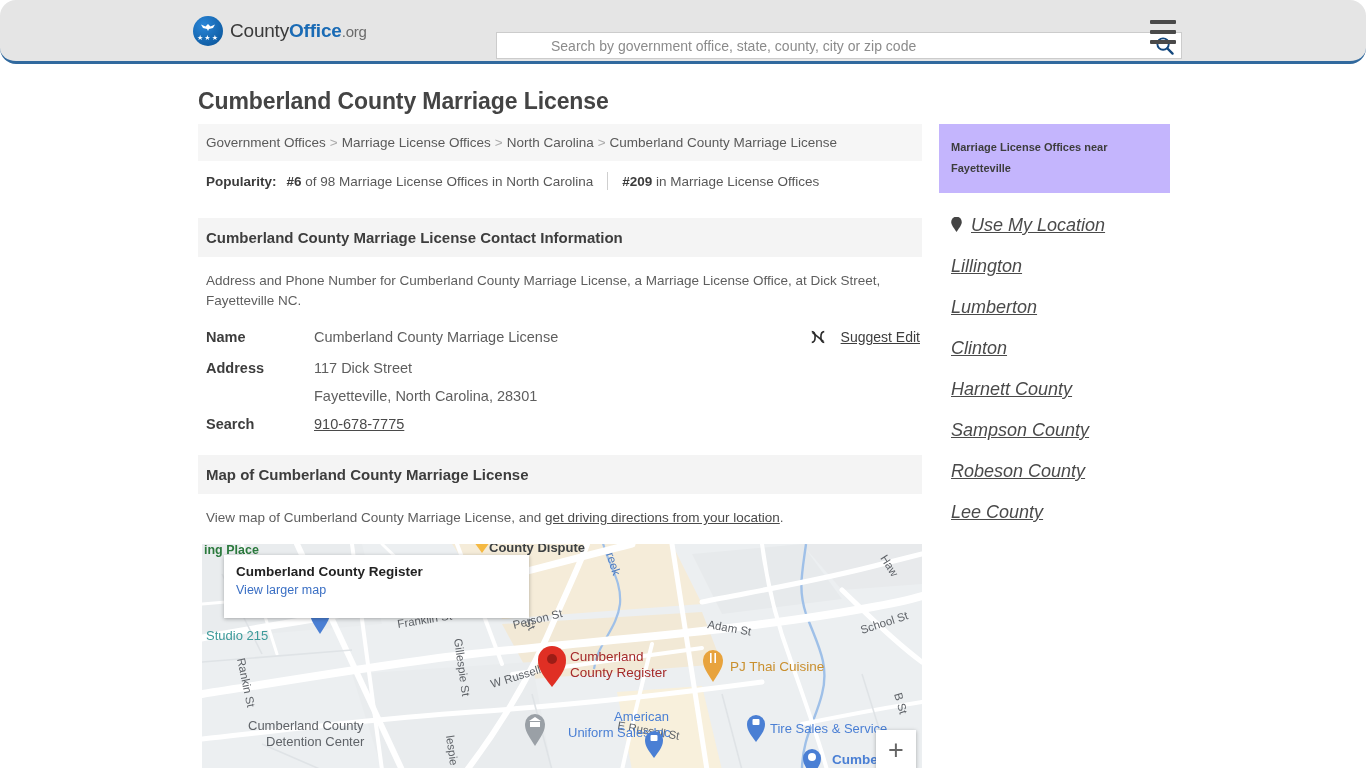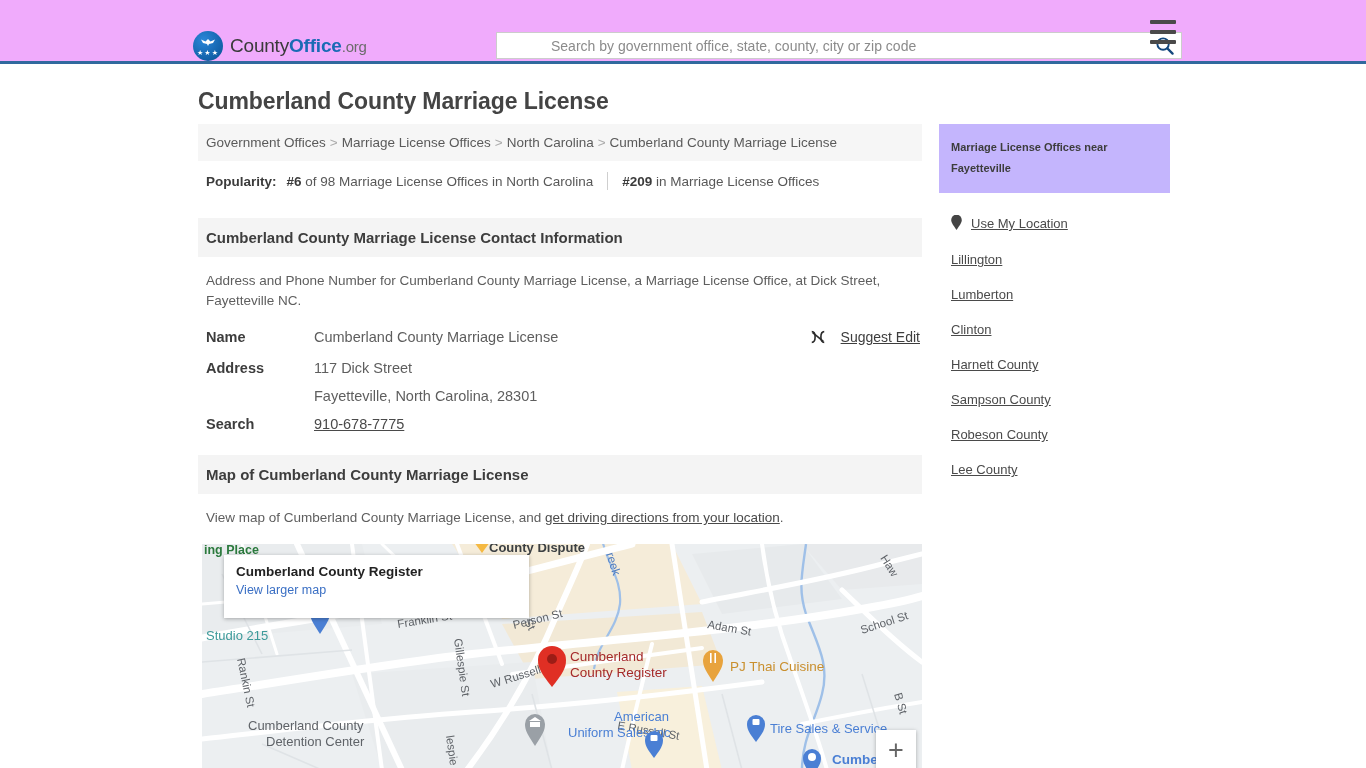--- a/index.html
+++ b/index.html
@@ -9,25 +9,26 @@
     width: 1366px; height: 768px;
     overflow: hidden;
     background: #ffffff;
     font-family: "Liberation Sans", sans-serif;
     color: #333333;
   }
 
   
   .site-header {
     height: 64px;
-    background: #f0abfc;
+    background: #e5e5e5;
     border-bottom: 3px solid #31699e;
     display: flex;
-    align-items: flex-end;
+    align-items: center;
     position: relative;
+    border-radius: 16px;
   }
   .logo-wrap {
     display: flex;
     align-items: center;
     margin-left: 193px;
     text-decoration: none;
   }
   .logo-mark {
     width: 30px; height: 30px;
     border-radius: 50%;
@@ -286,24 +287,25 @@
     padding: 13px 12px 14px 12px;
     font-size: 11px;
     font-weight: bold;
     color: #3d3d3d;
     line-height: 21px;
   }
   .side-list { padding-top: 12px; }
   .side-item {
     display: block;
     padding: 10px 12px 10px 12px;
-    font-size: 13px;
+    font-size: 18px;
     color: #4a4a4a;
     text-decoration: underline;
     cursor: pointer;
+    font-style: italic;
   }
   .side-item.with-icon {
     display: flex;
     align-items: center;
     gap: 9px;
     text-decoration: none;
   }
   .side-item.with-icon .lbl { text-decoration: underline; }
   .pin-glyph { color: #444444; font-size: 14px; line-height: 14px; }
 </style>

